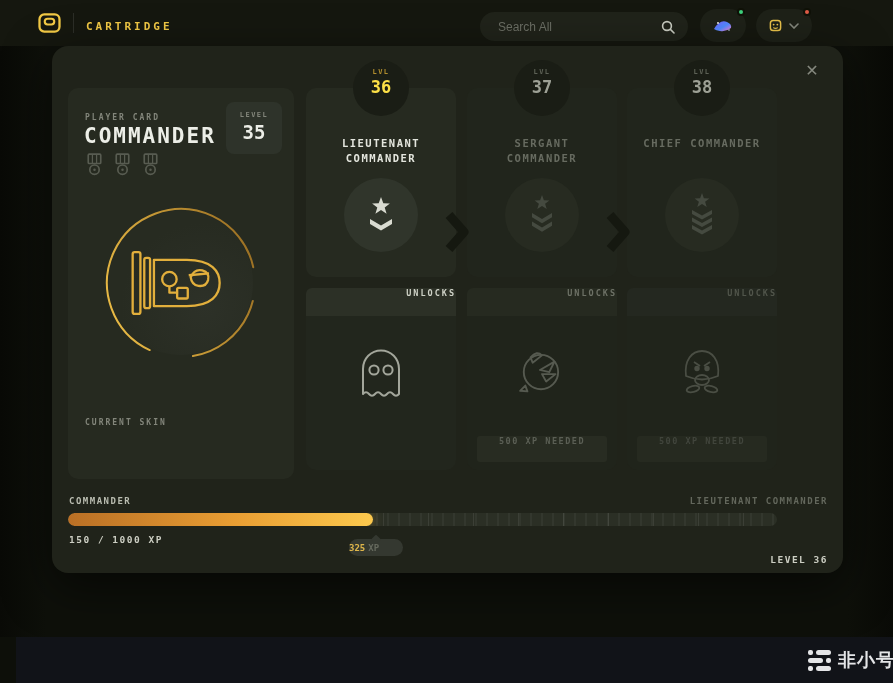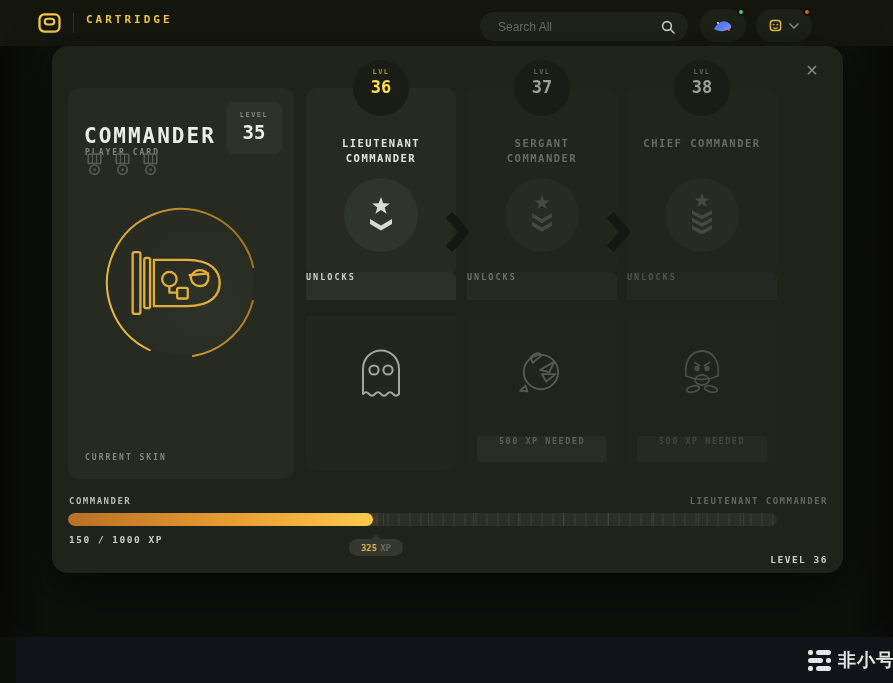--- a/index.html
+++ b/index.html
@@ -8,21 +8,21 @@
     width:893px; height:683px; position:relative; overflow:hidden;
     background:#0d0f09;
     font-family:"Liberation Sans", sans-serif;
   }
 
   
   .navbar {
     position:absolute; top:0; left:0; width:893px; height:46px;
     background:#15170f; display:flex; align-items:center;
   }
-  .brand-wrap { display:flex; align-items:flex-start; gap:12px; margin-left:38px; }
+  .brand-wrap { display:flex; align-items:flex-end; gap:12px; margin-left:38px; }
   .brand-divider { width:1px; height:20px; background:rgba(255,255,255,.10); }
   .brand-text {
     font:bold 11px "DejaVu Sans Mono", monospace; letter-spacing:3px; color:#f2c945;
   }
   .search-pill {
     position:absolute; left:480px; top:12px; width:208px; height:29px;
     background:#20231a; border-radius:15px; display:flex; align-items:center;
   }
   .search-pill input {
     flex:1; background:transparent; border:none; outline:none;
@@ -64,21 +64,21 @@
   .close-btn {
     position:absolute; right:20px; top:14px; width:22px; height:22px;
     color:#85887e; font-size:16px; line-height:22px; text-align:center; cursor:pointer;
   }
 
   
   .player-card {
     position:absolute; left:16px; top:42px; width:226px; height:391px;
     background:#262a20; border-radius:10px;
   }
-  .tiny-label { font:bold 8px "DejaVu Sans Mono", monospace; letter-spacing:2px; color:#83867b;margin-top:35px; }
+  .tiny-label { font:bold 8px "DejaVu Sans Mono", monospace; letter-spacing:2px; color:#83867b; }
   .pc-label { position:absolute; left:17px; top:25px; }
   .pc-name {
     position:absolute; left:16px; top:36px;
     font:bold 21px "DejaVu Sans Mono", monospace; letter-spacing:2px; color:#eceee7;
   }
   .level-box {
     position:absolute; right:12px; top:14px; width:56px; height:52px;
     background:#2e332a; border-radius:8px; text-align:center; padding-top:9px;
   }
   .level-box .lvl-word { font:bold 7px "DejaVu Sans Mono", monospace; letter-spacing:1.5px; color:#83867b; }
@@ -127,22 +127,22 @@
     display:flex; align-items:center; justify-content:center;
   }
   .c1 .rank-badge { background:#30352b; color:#d9dbd1; }
   .c2 .rank-badge, .c3 .rank-badge { background:#272b21; color:#454a40; }
   .connector { position:absolute; top:166px; z-index:3; }
   .connector.k1 { left:393px; }
   .connector.k2 { left:554px; }
 
   
   .unlock-head {
-    position:absolute; top:226px; width:150px; height:28px; border-radius:6px 6px 0 0;
-    text-align:left; line-height:28px;
+    position:absolute; top:242px; width:150px; height:28px; border-radius:6px 6px 0 0;
+    text-align:right; line-height:28px;
     font:bold 8.5px "DejaVu Sans Mono", monospace; letter-spacing:2px;
   }
   .unlock-body {
     position:absolute; top:270px; width:150px; height:154px; border-radius:0 0 10px 10px;
   }
   .u1h { left:254px; background:#2c3026; color:#cfd2c7; }
   .u2h { left:415px; background:#262a20; color:#6d7166; }
   .u3h { left:575px; background:#242820; color:#51554b; }
   .u1b { left:254px; background:#22261d; }
   .u2b { left:415px; background:#20241b; }
@@ -173,21 +173,21 @@
   .xp-fill {
     position:absolute; left:0; top:0; bottom:0; width:43%;
     border-radius:7px;
     background:linear-gradient(90deg,#b96f25 0%,#e99e33 55%,#fcc94e 100%);
     box-shadow:0 0 12px rgba(252,201,78,.35);
   }
   .prog-xp-left  { position:absolute; left:17px;  top:488px; font:bold 9.5px "DejaVu Sans Mono",monospace; letter-spacing:1.5px; color:#ccceC3; }
   .prog-lvl-right{ position:absolute; right:15px; top:488px; font:bold 9.5px "DejaVu Sans Mono",monospace; letter-spacing:1.5px; color:#ccceC3;margin-top:20px; }
   .xp-tooltip {
     position:absolute; left:297px; top:493px; width:54px; height:17px; border-radius:9px;
-    background:#343830; display:flex; align-items:center; justify-content:center; gap:3px;
+    background:#343830; display:flex; align-items:center; justify-content:flex-start; gap:3px;
   }
   .xp-tooltip .caret {
     position:absolute; left:50%; top:-3px; width:7px; height:7px; background:#343830;
     transform:translateX(-50%) rotate(45deg); border-radius:1px;
   }
   .xp-tooltip .val  { font:bold 9px "DejaVu Sans Mono",monospace; color:#dfb64a; }
   .xp-tooltip .unit { font:bold 9px "DejaVu Sans Mono",monospace; color:#666a5e; }
 
   svg { display:block; }
 </style>

